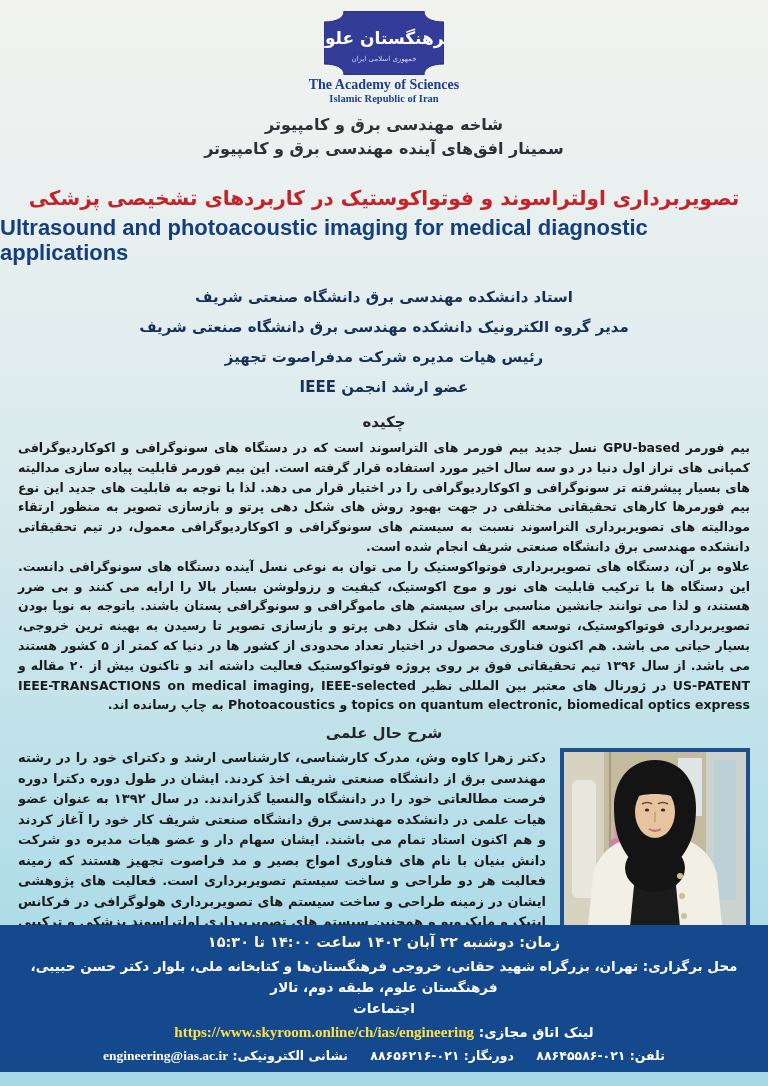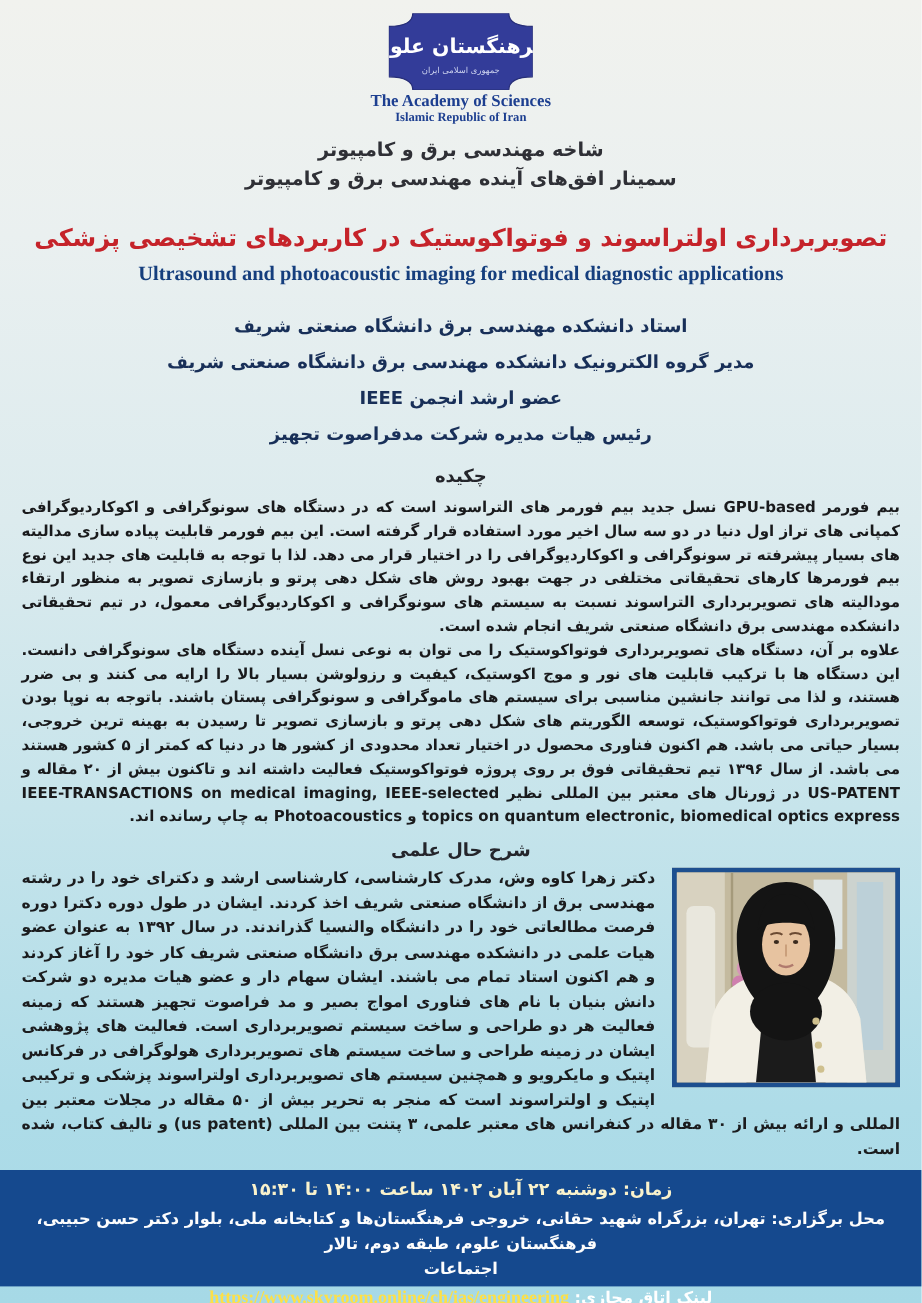--- a/index.html
+++ b/index.html
@@ -16,40 +16,40 @@
   .logo-wrap{padding-top:11px;text-align:center;direction:ltr;}
   .logo-svg{display:block;margin:0 auto;}
   .acad-en1{font-family:"Liberation Serif","DejaVu Serif",serif;font-weight:bold;font-size:14px;line-height:16px;color:#1d3f90;margin-top:2px;}
   .acad-en2{font-family:"Liberation Serif","DejaVu Serif",serif;font-weight:bold;font-size:10.5px;line-height:12px;color:#1d3f90;}
   .hdr-line{text-align:center;font-size:16px;font-weight:bold;color:#2f3036;line-height:17px;}
   .hdr-1{margin-top:7px;}
   .hdr-2{margin-top:11px;}
   .hdr-3{margin-top:7px;}
   
   .title-fa{margin-top:28px;text-align:center;font-size:20px;font-weight:bold;color:#c5232a;line-height:27px;}
-  .title-en{margin-top:3px;text-align:center;direction:ltr;font-family:Liberation Serif, serif;font-size:17px;font-weight:bold;color:#153e7d;line-height:25px;}
+  .title-en{margin-top:3px;direction:ltr;font-family:Liberation Sans, sans-serif;font-size:22px;font-weight:bold;color:#153e7d;line-height:25px;}
   
   .speaker{margin-top:24px;text-align:center;color:#182f58;}
   .spk-name{font-size:17px;font-weight:bold;line-height:19px;}
   .spk-role{font-size:15px;font-weight:bold;line-height:17px;margin-top:13px;}
   
   .section-heading{text-align:center;font-size:15px;font-weight:bold;color:#24252b;line-height:17px;}
   .abstract-wrap{margin:18px 18px 0;}
   .abstract-body{margin-top:7px;font-size:12.5px;font-weight:bold;color:#191a1c;line-height:19.8px;text-align:justify;}
   .abstract-body p{margin:0;}
   
   .bio-wrap{margin:10px 18px 0;}
   .bio-body{margin-top:6px;font-size:13px;font-weight:bold;color:#1b1c1e;line-height:20.5px;text-align:justify;overflow:hidden;}
   .photo-frame{
     float:left; 
   }
   .photo-frame{float:right;width:182px;height:175px;border:4px solid #1d4f8f;margin-right:0;margin-left:14px;margin-bottom:2px;background:#c7bda2;}
   
   .footer-band{
-    position:absolute;left:0;right:0;bottom:14px;height:97px;
+    position:absolute;left:0;right:0;bottom:14px;height:147px;
     background:#15498e;color:#f4f7fb;text-align:center;
   }
   .f-time{margin-top:7px;font-size:14.5px;font-weight:bold;color:#f9f2cc;line-height:20px;}
   .f-loc{margin-top:4px;font-size:13.5px;font-weight:bold;line-height:21px;color:#fdfdfd;}
   .f-link{margin-top:3px;font-size:13.5px;font-weight:bold;line-height:21px;color:#ffffff;}
   .f-url{font-family:Liberation Serif, serif;font-size:15px;direction:ltr;unicode-bidi:embed;color:#fde047;text-decoration:none;margin-left:0;}
   .f-contact{margin-top:3px;font-size:12.5px;font-weight:bold;line-height:19px;color:#fdfdfd;}
   .f-group{padding:0 9px;}
   .f-email{font-family:"Liberation Serif","DejaVu Serif",serif;font-size:13.5px;}
 </style>
@@ -70,22 +70,22 @@
 
   <div class="hdr-line hdr-2">شاخه مهندسی برق و کامپیوتر</div>
   <div class="hdr-line hdr-3">سمینار افق‌های آینده مهندسی برق و کامپیوتر</div>
 
   <div class="title-fa">تصویربرداری اولتراسوند و فوتواکوستیک در کاربردهای تشخیصی پزشکی</div>
   <div class="title-en">Ultrasound and photoacoustic imaging for medical diagnostic applications</div>
 
   <div class="speaker">
     <div class="spk-role">استاد دانشکده مهندسی برق دانشگاه صنعتی شریف</div>
     <div class="spk-role">مدیر گروه الکترونیک دانشکده مهندسی برق دانشگاه صنعتی شریف</div>
+    <div class="spk-role">رئیس هیات مدیره شرکت مدفراصوت تجهیز</div>
     <div class="spk-role">عضو ارشد انجمن IEEE</div>
-    <div class="spk-role">رئیس هیات مدیره شرکت مدفراصوت تجهیز</div>
   </div>
 
   <div class="abstract-wrap">
     <div class="section-heading">چکیده</div>
     <div class="abstract-body">
       <p>بیم فورمر GPU-based نسل جدید بیم فورمر های التراسوند است که در دستگاه های سونوگرافی و اکوکاردیوگرافی کمپانی های تراز اول دنیا در دو سه سال اخیر مورد استفاده قرار گرفته است. این بیم فورمر قابلیت پیاده سازی مدالیته های بسیار پیشرفته تر سونوگرافی و اکوکاردیوگرافی را در اختیار قرار می دهد. لذا با توجه به قابلیت های جدید این نوع بیم فورمرها کارهای تحقیقاتی مختلفی در جهت بهبود روش های شکل دهی پرتو و بازسازی تصویر به منظور ارتقاء مودالیته های تصویربرداری التراسوند نسبت به سیستم های سونوگرافی و اکوکاردیوگرافی معمول، در تیم تحقیقاتی دانشکده مهندسی برق دانشگاه صنعتی شریف انجام شده است.</p>
       <p>علاوه بر آن، دستگاه های تصویربرداری فوتواکوستیک را می توان به نوعی نسل آینده دستگاه های سونوگرافی دانست. این دستگاه ها با ترکیب قابلیت های نور و موج اکوستیک، کیفیت و رزولوشن بسیار بالا را ارایه می کنند و بی ضرر هستند، و لذا می توانند جانشین مناسبی برای سیستم های ماموگرافی و سونوگرافی پستان باشند. باتوجه به نوپا بودن تصویربرداری فوتواکوستیک، توسعه الگوریتم های شکل دهی پرتو و بازسازی تصویر تا رسیدن به بهینه ترین خروجی، بسیار حیاتی می باشد. هم اکنون فناوری محصول در اختیار تعداد محدودی از کشور ها در دنیا که کمتر از ۵ کشور هستند می باشد. از سال ۱۳۹۶ تیم تحقیقاتی فوق بر روی پروژه فوتواکوستیک فعالیت داشته اند و تاکنون بیش از ۲۰ مقاله و US-PATENT در ژورنال های معتبر بین المللی نظیر IEEE-TRANSACTIONS on medical imaging, IEEE-selected topics on quantum electronic, biomedical optics express و Photoacoustics به چاپ رسانده اند.</p>
     </div>
   </div>
 

